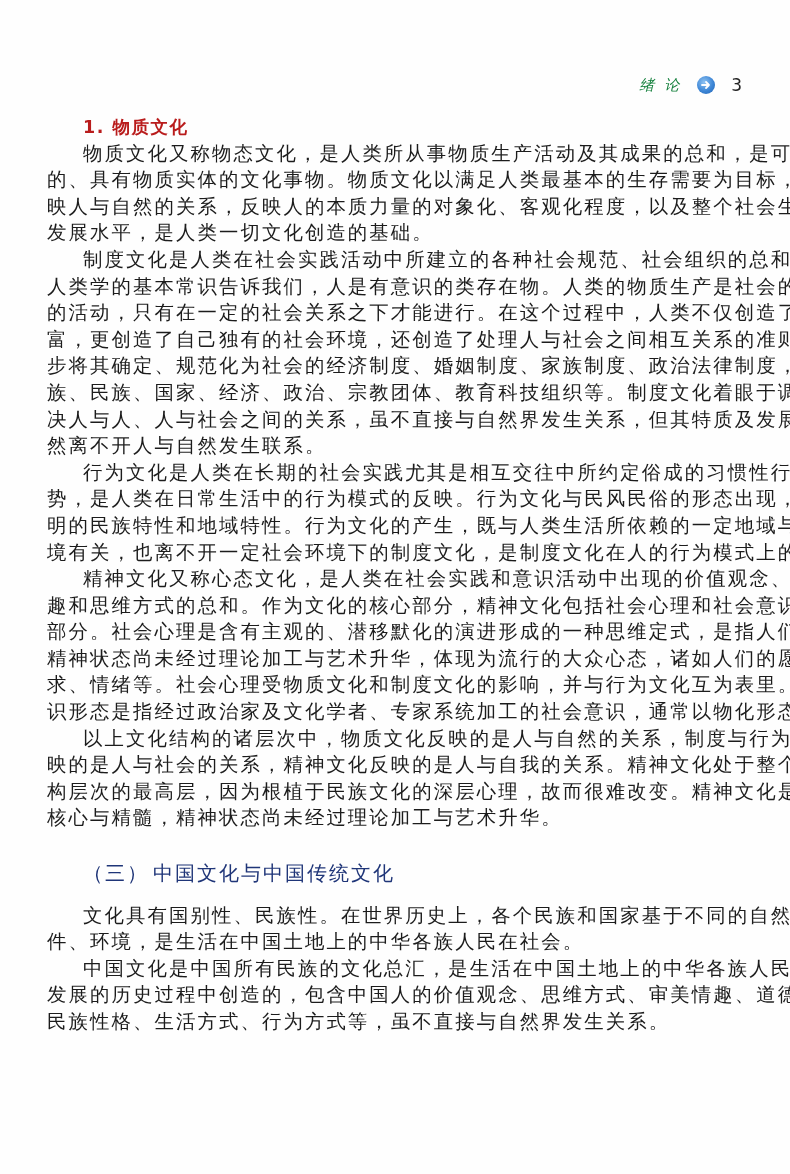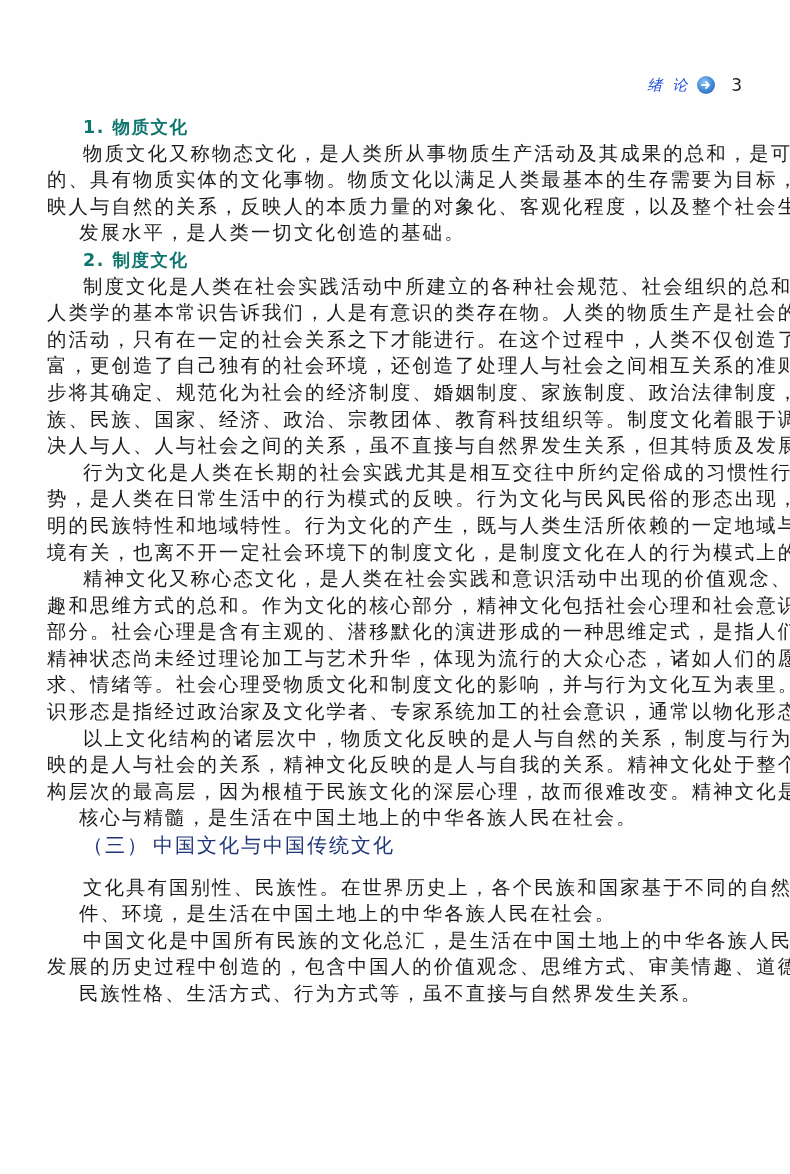--- a/index.html
+++ b/index.html
@@ -26,22 +26,23 @@
       top: 74px;
       right: 48px;
       display: flex;
       align-items: center;
       height: 22px;
     }
     .header-chapter {
       font-family: Liberation Sans, sans-serif;
       font-style: italic;
       font-size: 15px;
-      color: #1d4ed8;
+      color: #15803d;
       letter-spacing: 10px;
+      margin-right: 8px;
     }
     .header-icon {
       width: 18px; height: 18px;
       border-radius: 50%;
       background: radial-gradient(circle at 40% 35%, #8fc3f2 0%, #3d86d6 55%, #2464b3 100%);
       position: relative;
       margin-right: 16px;
     }
     .header-icon svg {
       position: absolute; left: 2px; top: 2px;
@@ -63,42 +64,41 @@
       height: 26.6px;
       white-space: nowrap;
       overflow: visible;
       letter-spacing: 2.1px;
       text-align: justify;
       text-align-last: justify;
       display: block;
     }
     .line.last {
       text-align-last: left;
-      margin-left: 32px;
     }
     .line.indent {
       padding-left: 36px;
     }
     .subheading {
       font-family: "DejaVu Sans", sans-serif;
       font-weight: bold;
       font-size: 17.5px;
       line-height: 26.6px;
       height: 26.6px;
       padding-left: 36px;
       letter-spacing: 1.5px;
-      color: #0f766e;
+      color: #b91c1c;
     }
     .section-heading {
       font-family: "DejaVu Sans", sans-serif;
       font-size: 20px;
       color: #1f3578;
       height: 26.6px;
       line-height: 26.6px;
-      margin-top: 0;
+      margin-top: 28px;
       margin-bottom: 16px;
       padding-left: 36px;
       letter-spacing: 2px;
     }
     .section-heading .num {
       color: #1f3578;
       margin-right: 4px;
     }
   </style>
 </head>
@@ -119,29 +119,29 @@
   <div class="content">
 
     <div class="subheading">1. 物质文化</div>
     <div>
       <span class="line indent">物质文化又称物态文化，是人类所从事物质生产活动及其成果的总和，是可感知</span>
       <span class="line">的、具有物质实体的文化事物。物质文化以满足人类最基本的生存需要为目标，直接反</span>
       <span class="line">映人与自然的关系，反映人的本质力量的对象化、客观化程度，以及整个社会生产力的</span>
       <span class="line last">发展水平，是人类一切文化创造的基础。</span>
     </div>
 
-    <div class="subheading">2. 制度文化</div>
     <div>
       <span class="line indent">制度文化是人类在社会实践活动中所建立的各种社会规范、社会组织的总和。文化</span>
       <span class="line">人类学的基本常识告诉我们，人是有意识的类存在物。人类的物质生产是社会的、群体</span>
       <span class="line">的活动，只有在一定的社会关系之下才能进行。在这个过程中，人类不仅创造了物质财</span>
       <span class="line">富，更创造了自己独有的社会环境，还创造了处理人与社会之间相互关系的准则，并逐</span>
       <span class="line">步将其确定、规范化为社会的经济制度、婚姻制度、家族制度、政治法律制度，以及家</span>
       <span class="line">族、民族、国家、经济、政治、宗教团体、教育科技组织等。制度文化着眼于调试和解</span>
       <span class="line">决人与人、人与社会之间的关系，虽不直接与自然界发生关系，但其特质及发展水平仍</span>
+      <span class="line last">然离不开人与自然发生联系。</span>
     </div>
 
     <div>
       <span class="line indent">行为文化是人类在长期的社会实践尤其是相互交往中所约定俗成的习惯性行为定</span>
       <span class="line">势，是人类在日常生活中的行为模式的反映。行为文化与民风民俗的形态出现，具有鲜</span>
       <span class="line">明的民族特性和地域特性。行为文化的产生，既与人类生活所依赖的一定地域与自然环</span>
       <span class="line">境有关，也离不开一定社会环境下的制度文化，是制度文化在人的行为模式上的体现。</span>
     </div>
 
     <div>
@@ -150,21 +150,21 @@
       <span class="line">部分。社会心理是含有主观的、潜移默化的演进形成的一种思维定式，是指人们日常的</span>
       <span class="line">精神状态尚未经过理论加工与艺术升华，体现为流行的大众心态，诸如人们的愿望、要</span>
       <span class="line">求、情绪等。社会心理受物质文化和制度文化的影响，并与行为文化互为表里。社会意</span>
       <span class="line">识形态是指经过政治家及文化学者、专家系统加工的社会意识，通常以物化形态，诸如</span>
     </div>
 
     <div>
       <span class="line indent">以上文化结构的诸层次中，物质文化反映的是人与自然的关系，制度与行为文化反</span>
       <span class="line">映的是人与社会的关系，精神文化反映的是人与自我的关系。精神文化处于整个文化结</span>
       <span class="line">构层次的最高层，因为根植于民族文化的深层心理，故而很难改变。精神文化是文化的</span>
-      <span class="line last">核心与精髓，是生活在中国土地上的中华各族人民在社会。</span>
+      <span class="line last">核心与精髓，精神状态尚未经过理论加工与艺术升华。</span>
     </div>
 
     <div class="section-heading">
       <span class="num">（三）</span><span>中国文化与中国传统文化</span>
     </div>
     <div>
       <span class="line indent">文化具有国别性、民族性。在世界历史上，各个民族和国家基于不同的自然社会条</span>
       <span class="line last">件、环境，是生活在中国土地上的中华各族人民在社会。</span>
     </div>
     <div>

